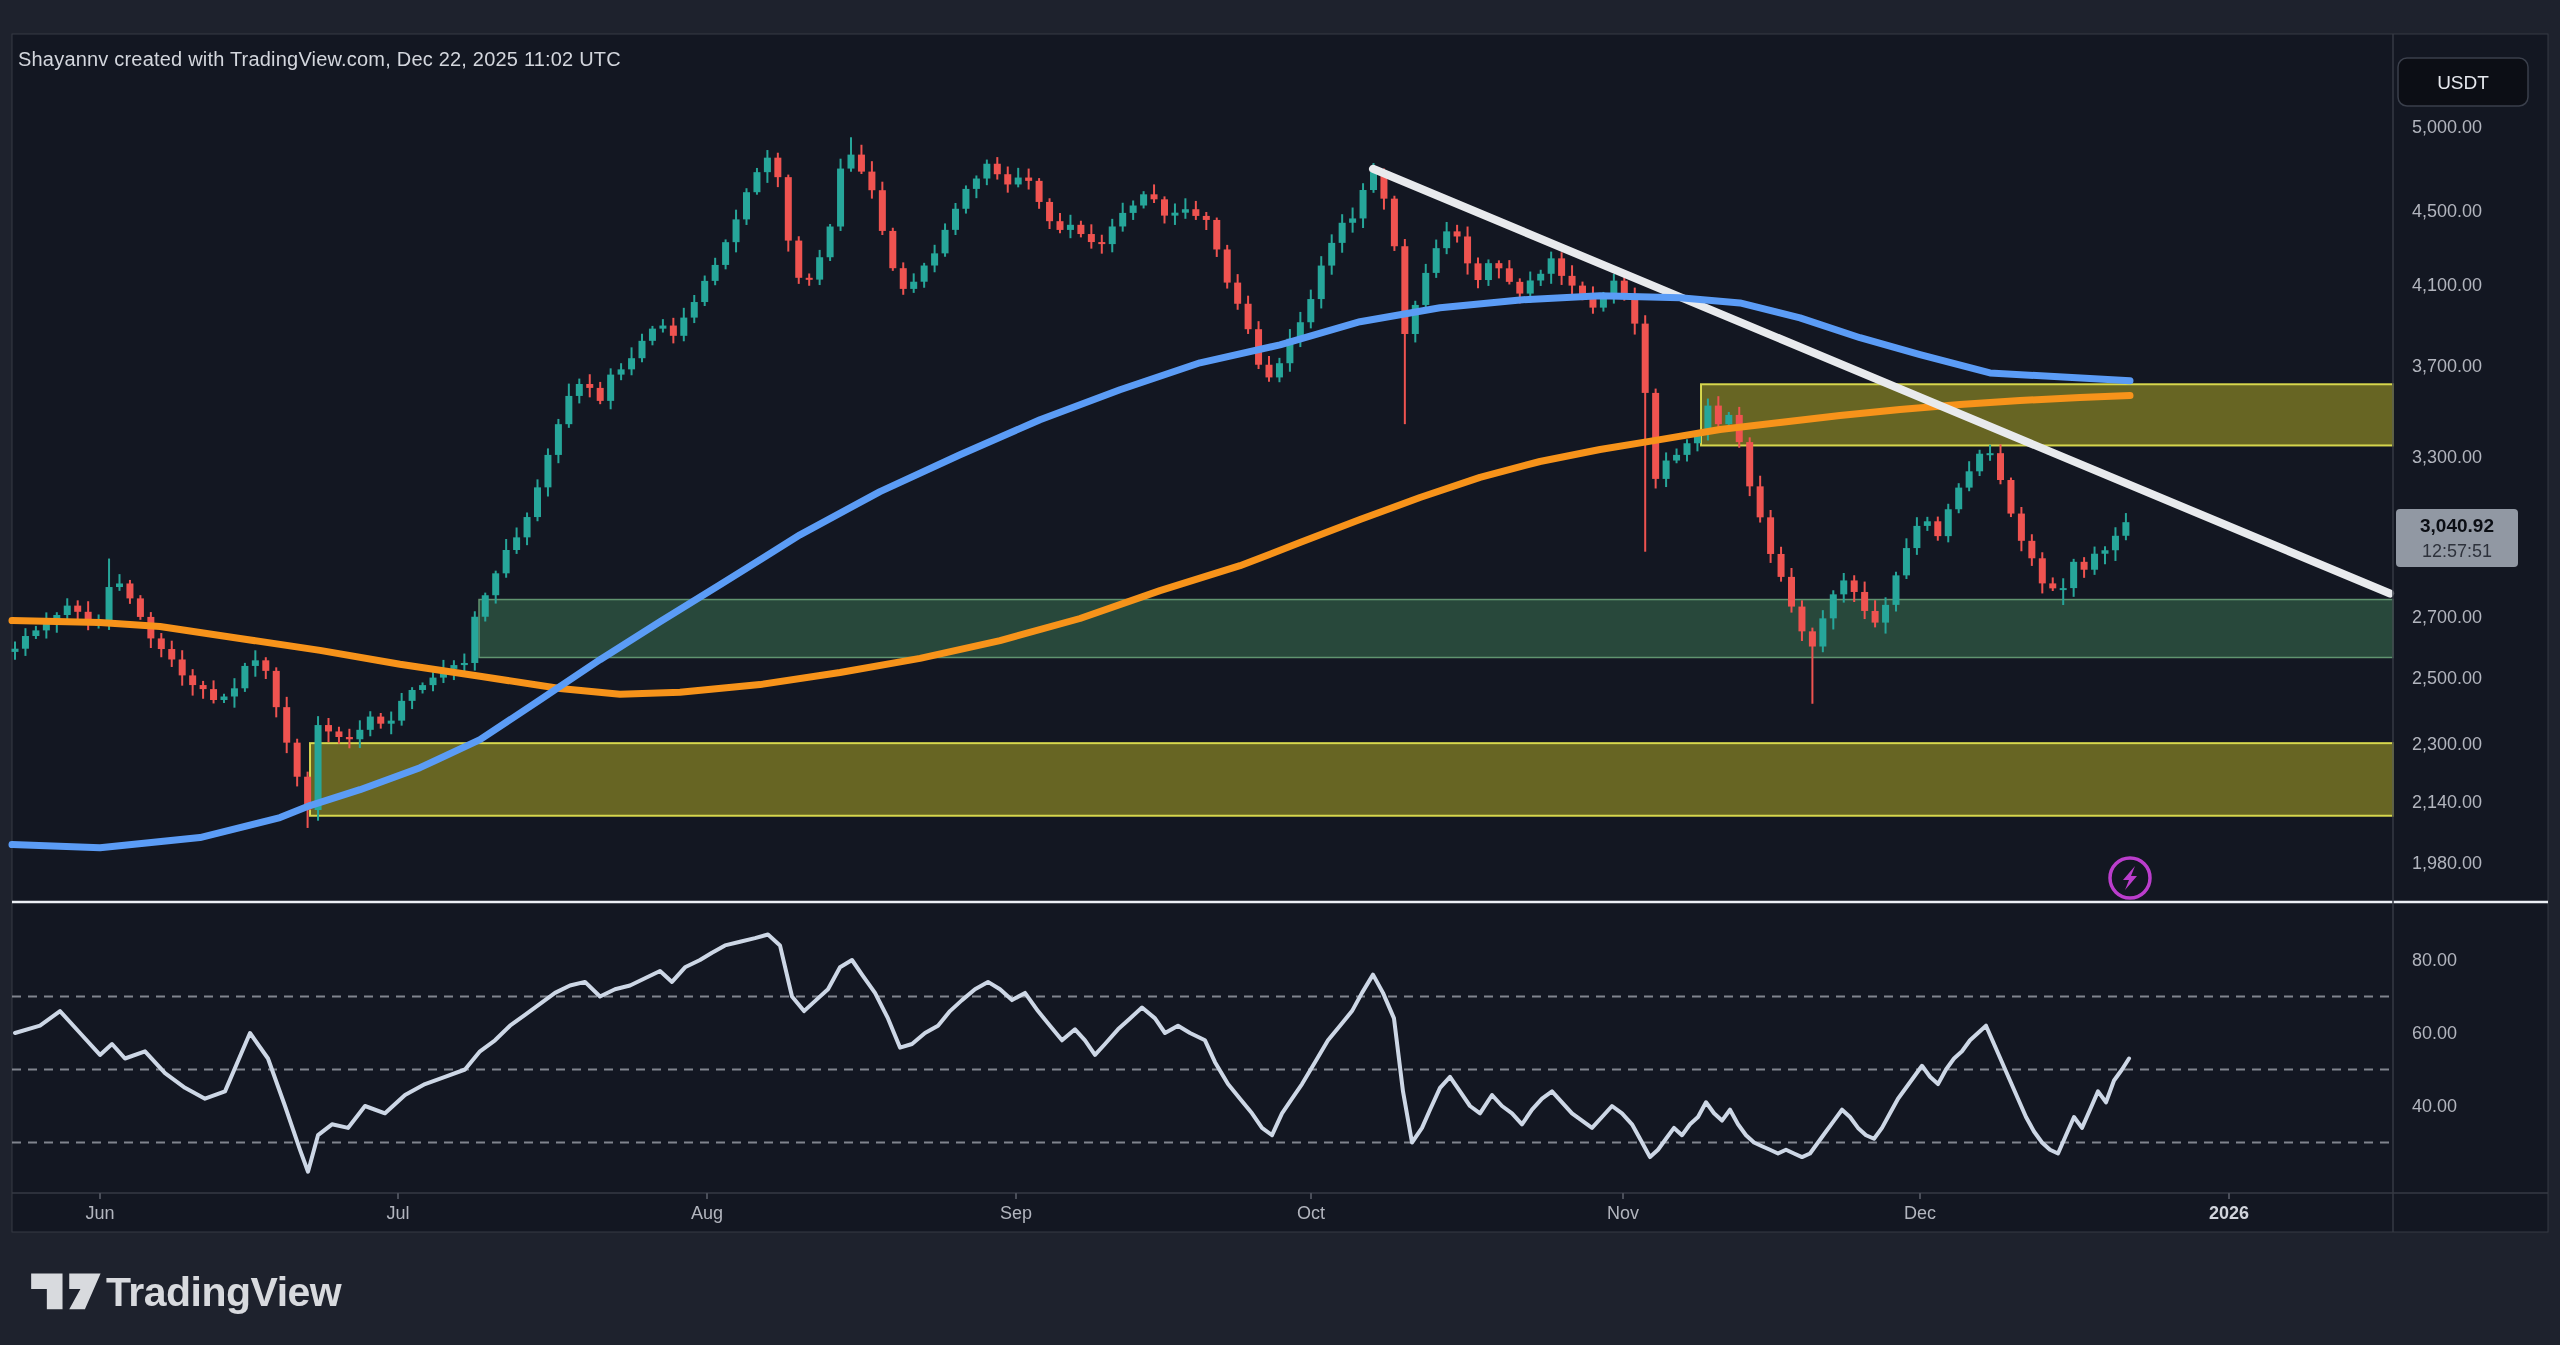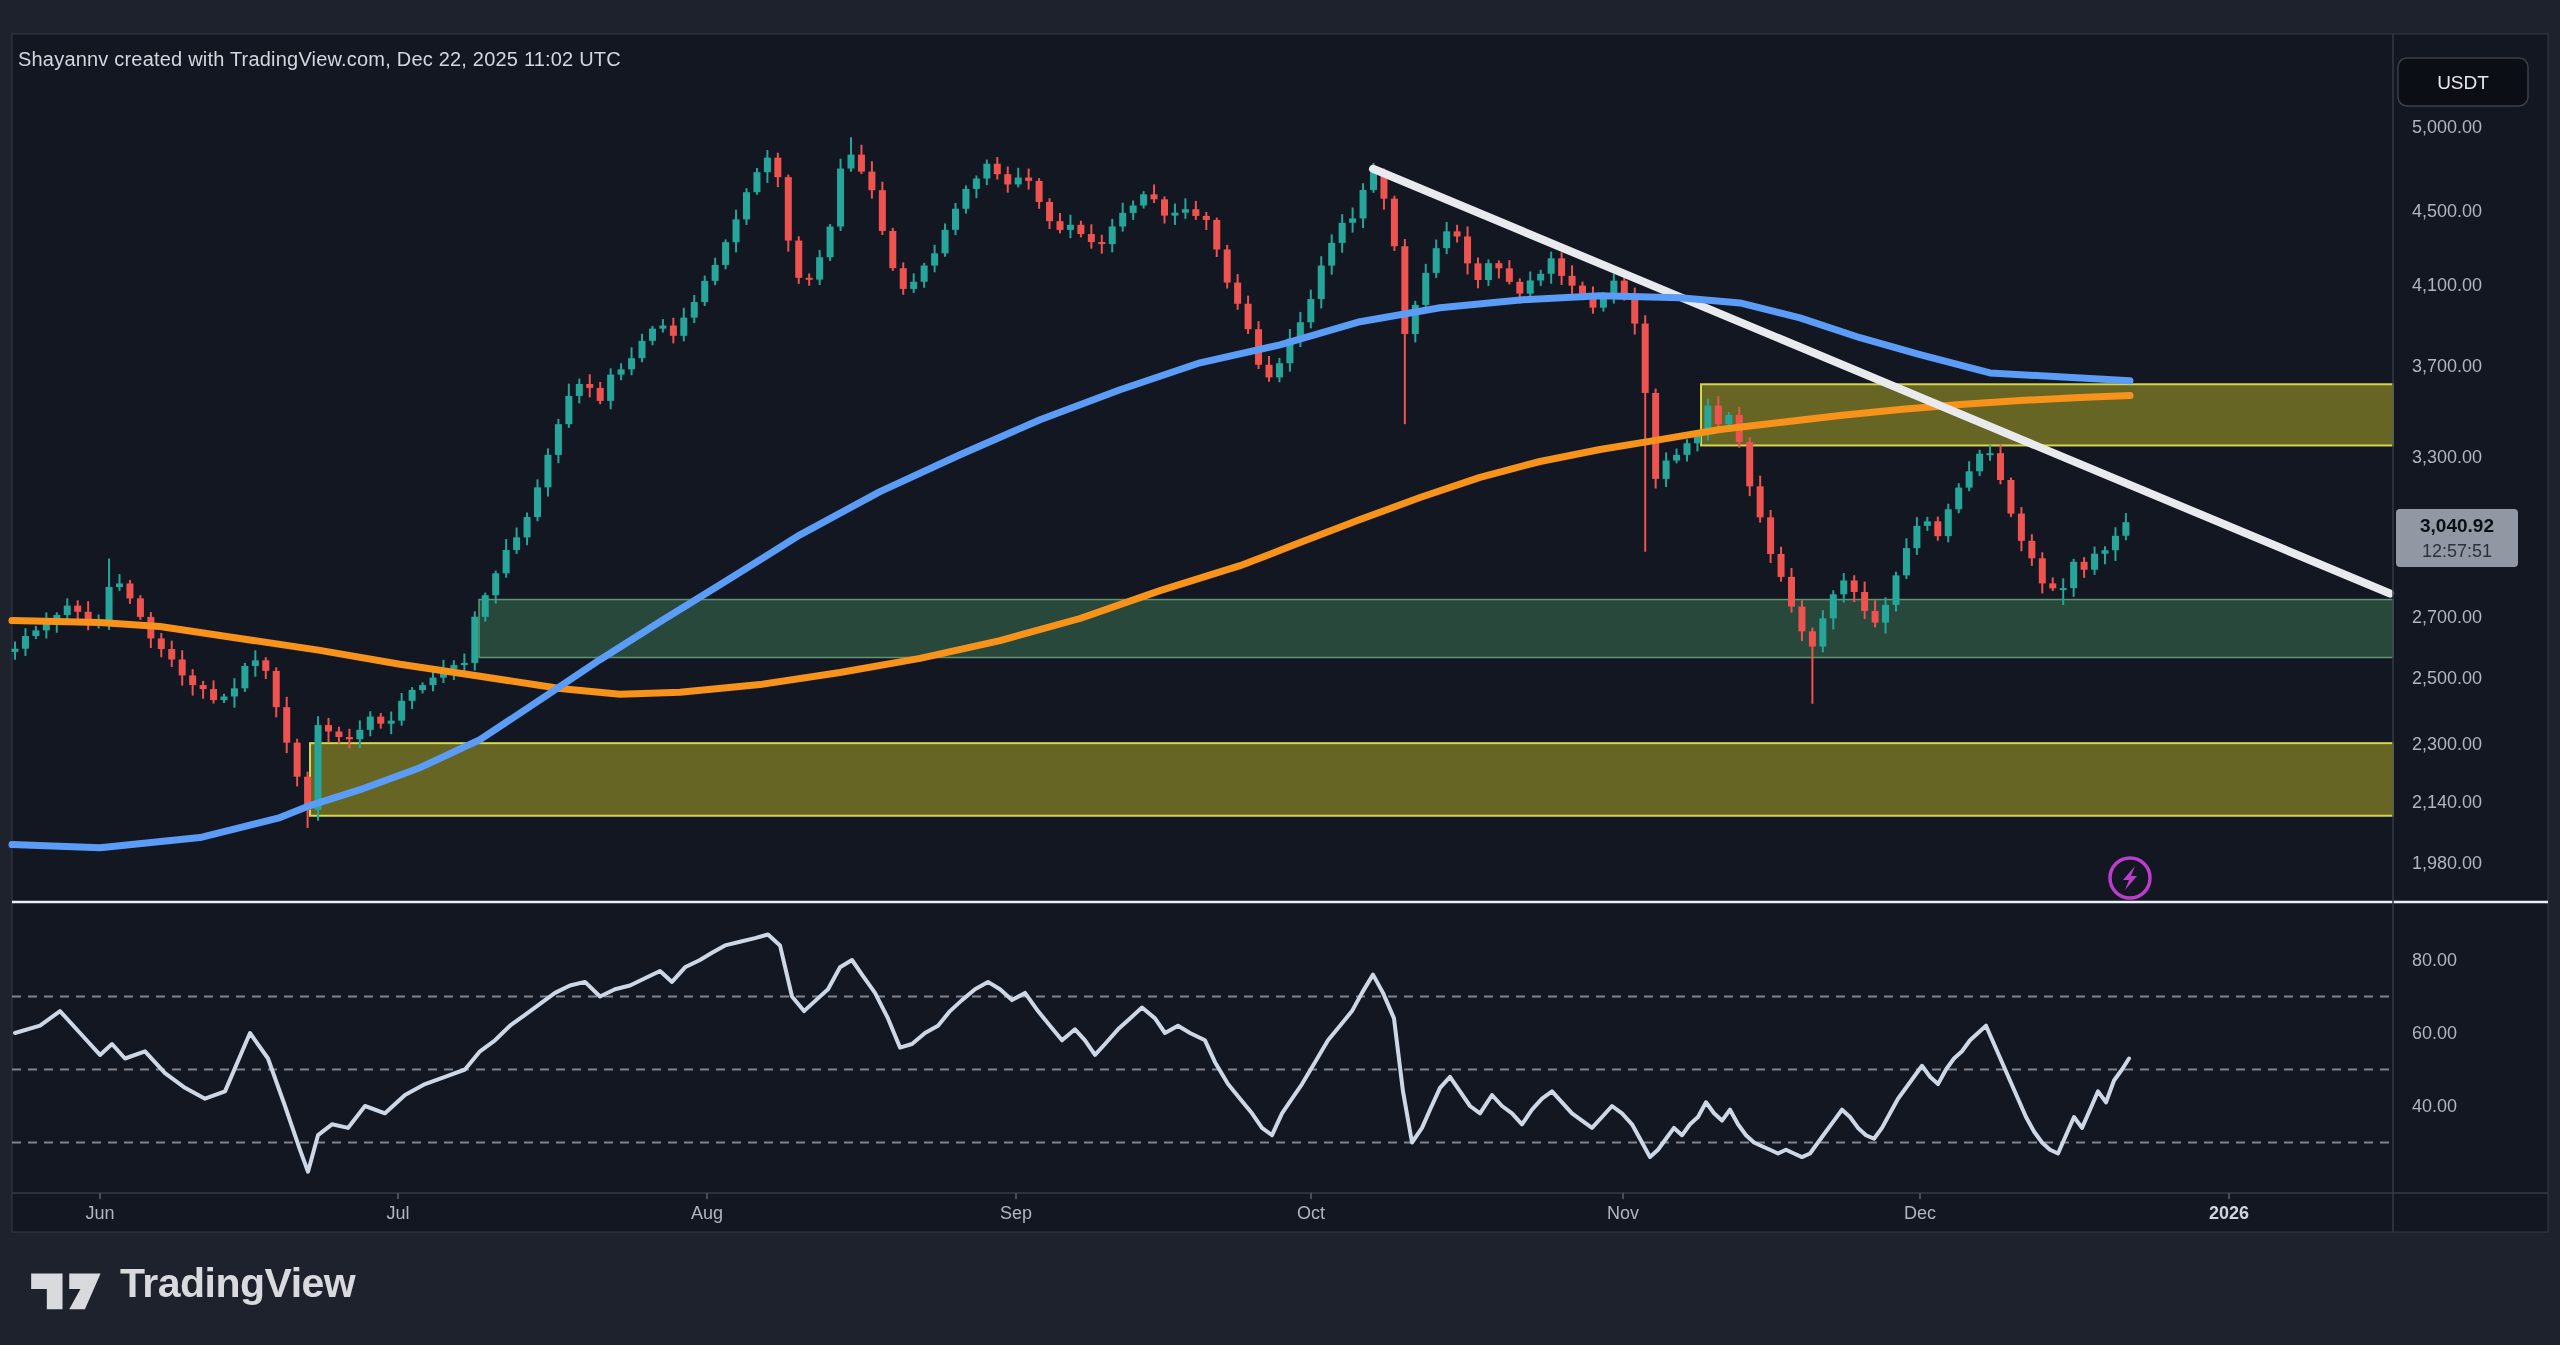--- a/index.html
+++ b/index.html
@@ -1,21 +1,21 @@
 <!DOCTYPE html>
 <html><head>
 <meta charset="utf-8">
 <style>
   html,body{margin:0;padding:0;background:#1e222d;width:2560px;height:1345px;overflow:hidden;
     font-family:"Liberation Sans",sans-serif;}
   #stage{position:relative;width:2560px;height:1345px;background:#1e222d;}
   #chart-svg{position:absolute;left:0;top:0;}
   #hdr{position:absolute;left:18px;top:6px;height:26px;line-height:26px;
     color:#d3d6dd;font-size:20px;letter-spacing:.2px;white-space:nowrap;margin-top:40px;}
-  #ftr{position:absolute;left:28px;top:1260px;display:flex;align-items:flex-start;gap:14px;}
+  #ftr{position:absolute;left:28px;top:1260px;display:flex;align-items:flex-end;gap:0;}
   #brand{color:#d8dade;font-size:41px;font-weight:bold;letter-spacing:-0.5px;}
   text{font-family:"Liberation Sans",sans-serif;}
 </style>
 </head>
 <body>
 
 <div id="stage">
   <svg id="chart-svg" width="2560" height="1345">
       <rect x="12" y="34" width="2536" height="1198" fill="#131722" stroke="#363a45" stroke-width="1"></rect>
       <rect x="1701" y="384.26181559808236" width="692" height="61.20161153052453" fill="#6f6d24" fill-opacity="0.92" stroke="#e5e552" stroke-width="2" stroke-opacity="0.9"></rect>

